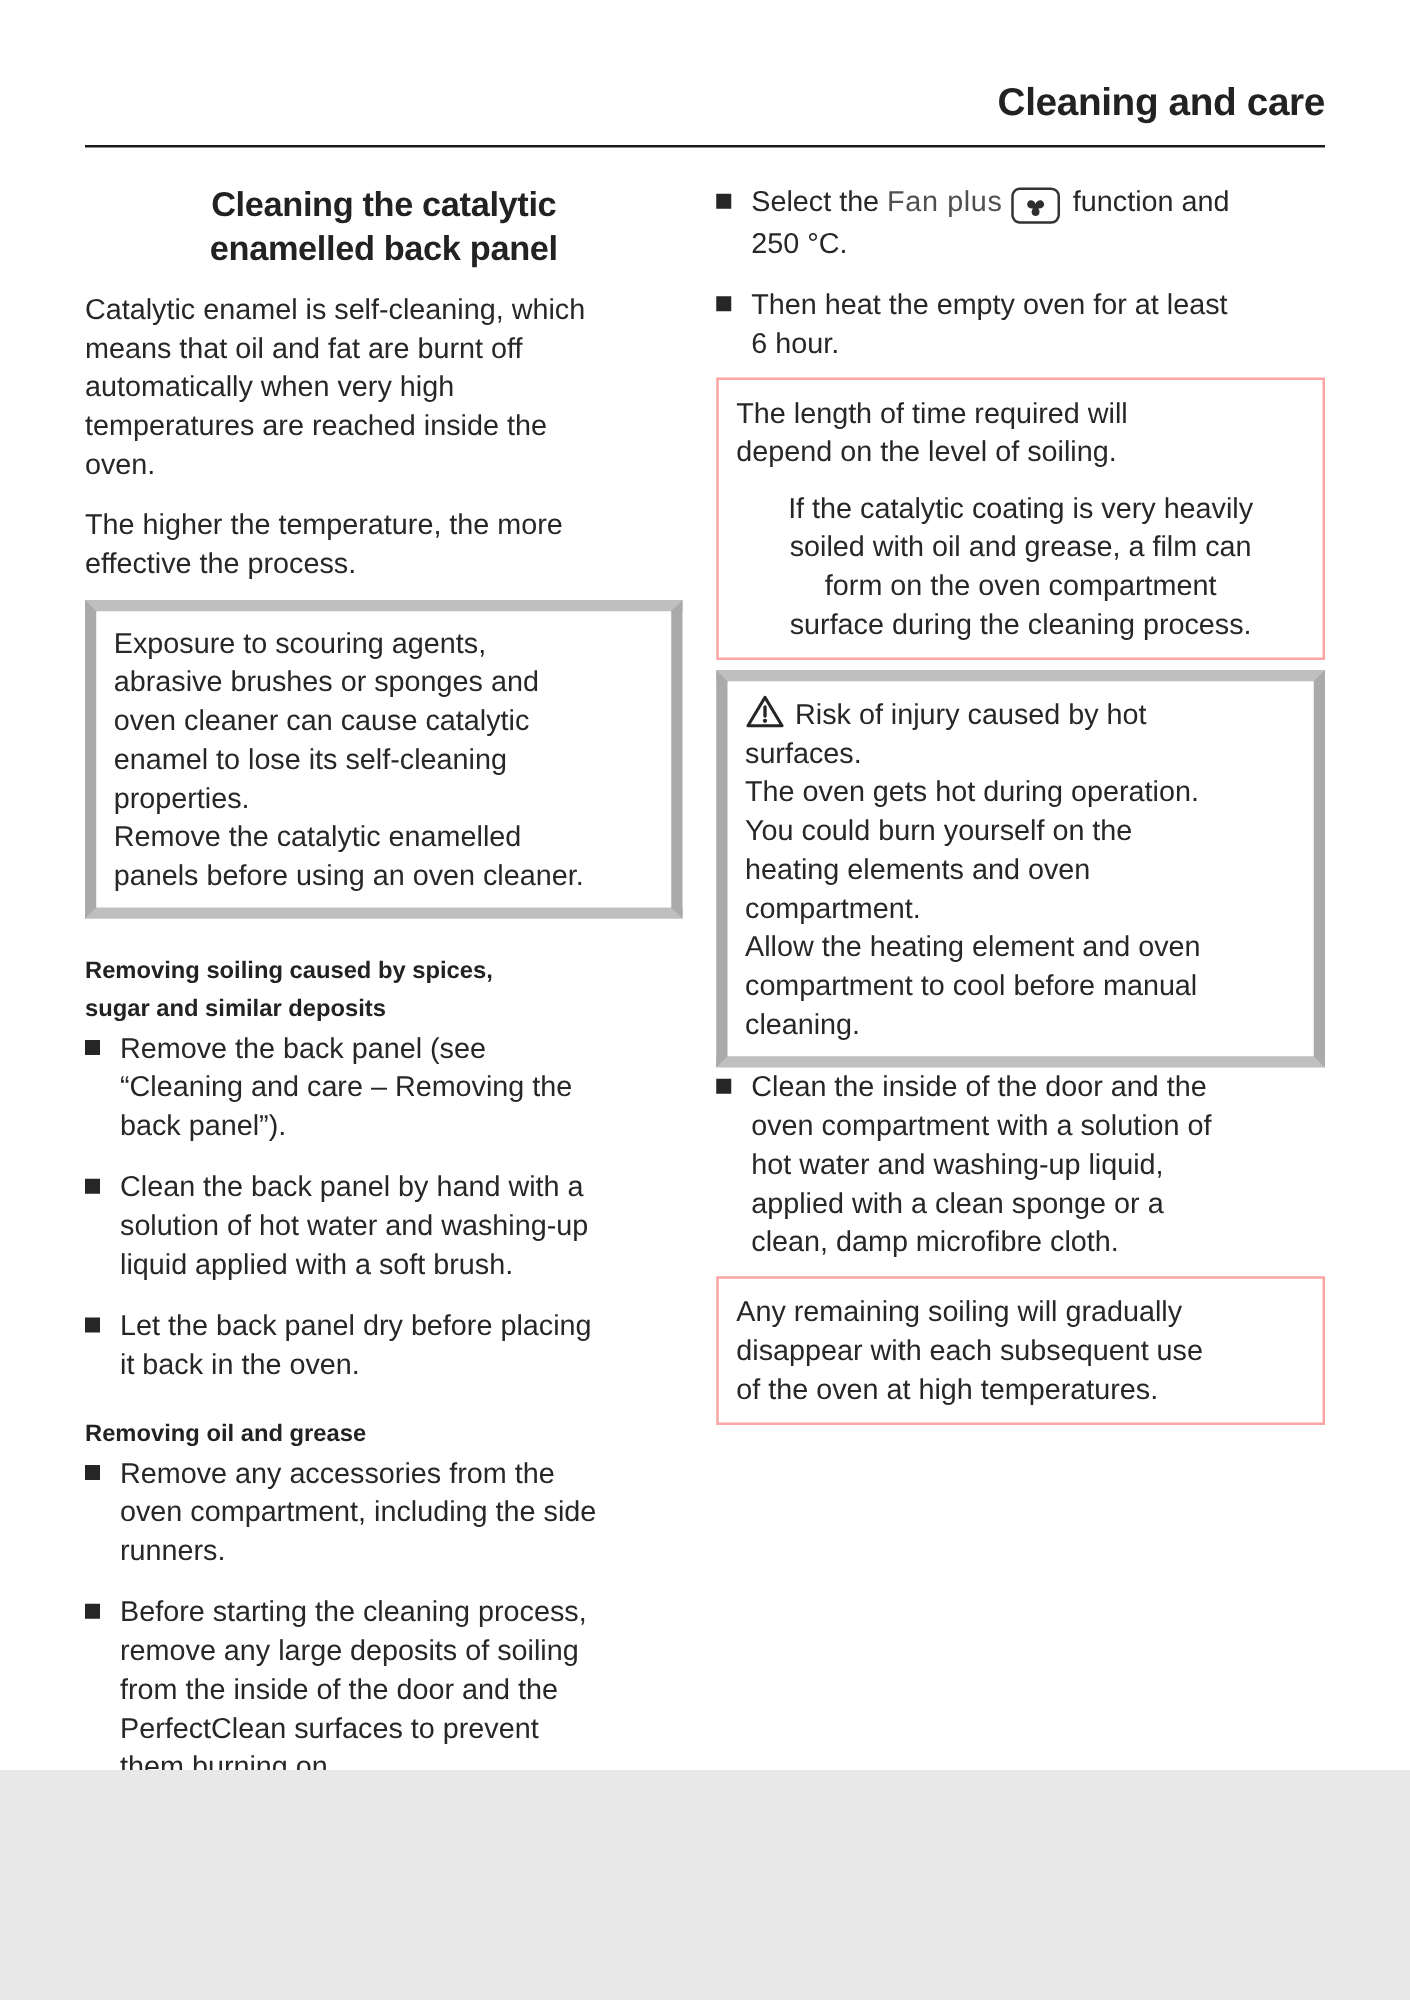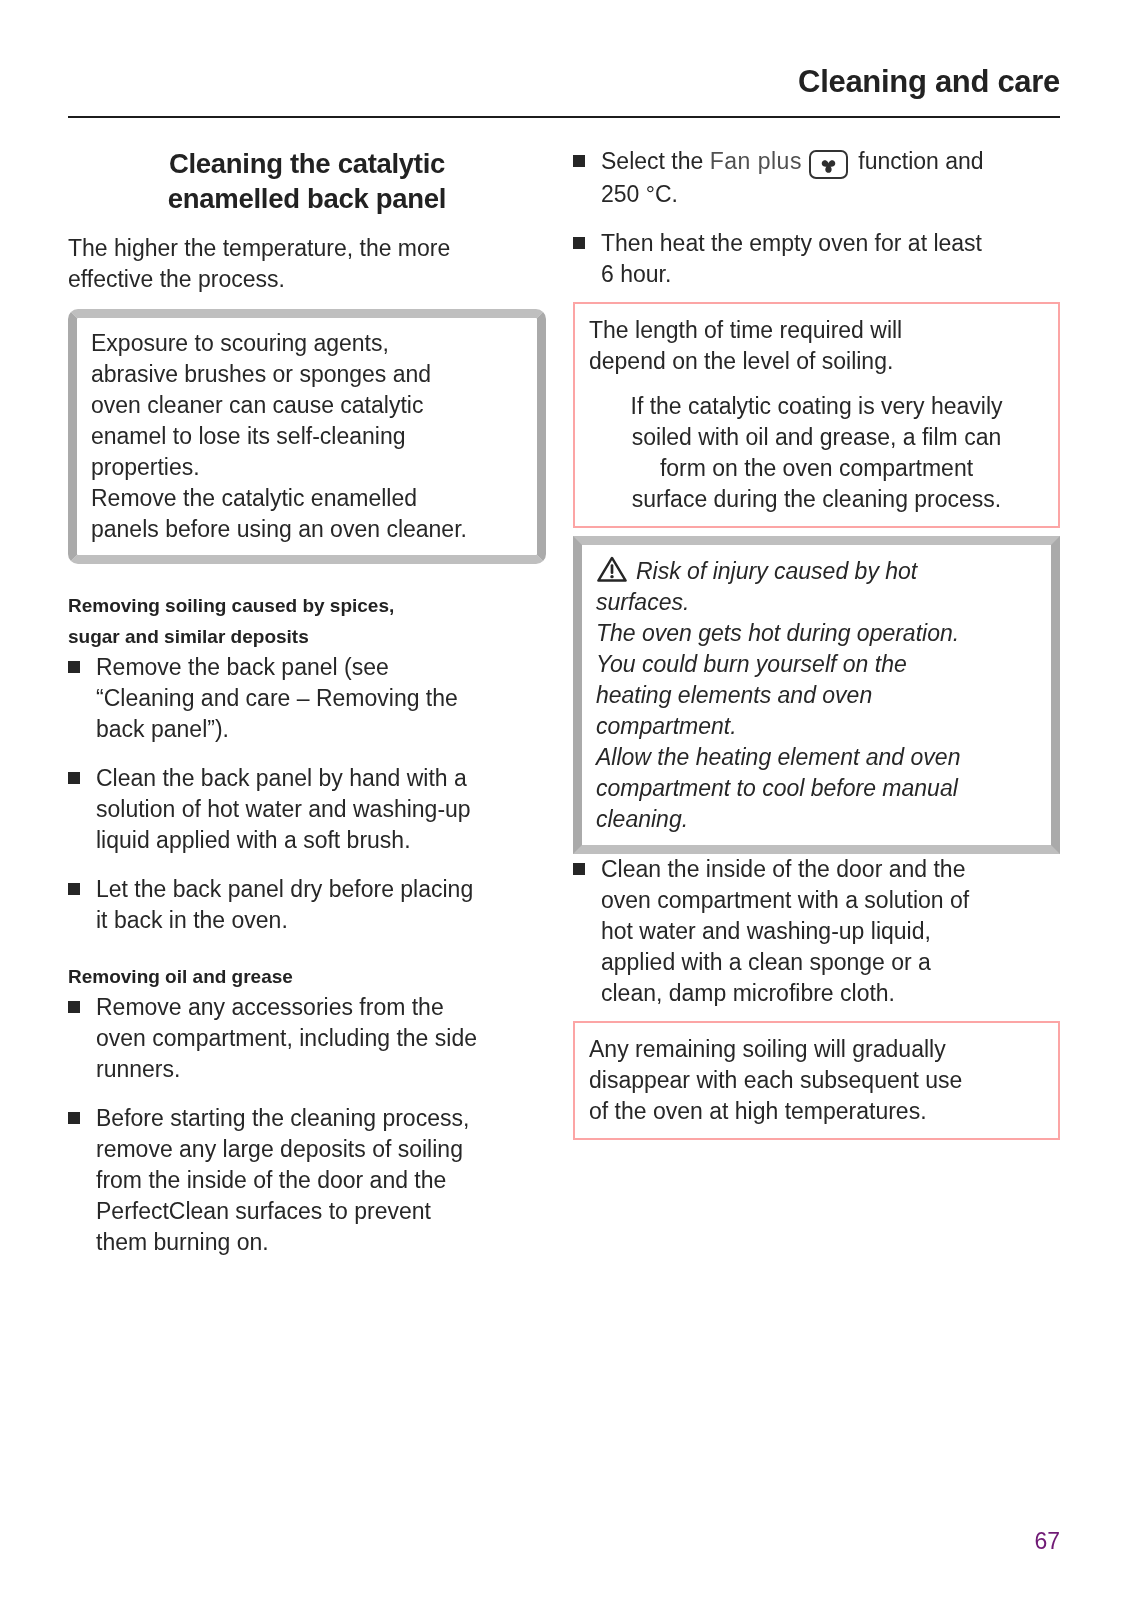--- a/index.html
+++ b/index.html
@@ -1,18 +1,18 @@
 <!DOCTYPE html>
 <html><head>
 <meta charset="utf-8">
 <style>
   html,body { margin:0; padding:0; background:#e8e8e8; }
   .page {
     position:relative;
-    width:1128px; height:1600px;
+    width:1128px; height:1416px;
     margin:0 auto;
     background:#ffffff;
     font-family:"Liberation Sans","DejaVu Sans",sans-serif;
     color:#272727;
     overflow:hidden;
   }
   .pre { white-space:pre-line; }
 
   .header-title {
     position:absolute; top:64px; left:68px; right:68px;
@@ -32,26 +32,26 @@
 
   .section-heading {
     margin:0; font-size:27.5px; line-height:35px;
     font-weight:bold; color:#222222; letter-spacing:-0.3px;text-align:center;
   }
   .sub-heading { margin:0; font-size:19px; line-height:31px; font-weight:bold; color:#222222; }
 
   .para { margin:0; }
   .mt16 { margin-top:16px; }
   .mt17 { margin-top:17px; }
-  .mt14 { margin-top:14px;border-radius:10px; }
+  .mt14 { margin-top:14px; }
   .mt12 { margin-top:12px; }
   .mt24 { margin-top:24px; }
   .mt26 { margin-top:26px; }
   .mt25 { margin-top:25px; }
-  .mt8  { margin-top:8px;font-style:italic; }
+  .mt8  { margin-top:8px; }
 
   .gray-box {
     border:9px solid #aaaaaa;
     border-top-color:#bfbfbf; border-bottom-color:#bfbfbf;
     padding:10px 14px;
   }
   .thin-box {
     border:2px solid #fca5a5;
     padding:11px 14px;
   }
@@ -87,20 +87,25 @@
 
 <div class="page">
 
   <h1 class="header-title">Cleaning and care</h1>
   <div class="header-rule"></div>
 
   <div class="col col-left">
     <h2 class="section-heading pre">Cleaning the catalytic
 enamelled back panel</h2>
 
+    <p class="para pre mt16">Catalytic enamel is self-cleaning, which
+means that oil and fat are burnt off
+automatically when very high
+temperatures are reached inside the
+oven.</p>
     <p class="para pre mt17">The higher the temperature, the more
 effective the process.</p>
 
     <div class="gray-box mt14">
       <p class="box-para pre">Exposure to scouring agents,
 abrasive brushes or sponges and
 oven cleaner can cause catalytic
 enamel to lose its self-cleaning
 properties.</p>
       <p class="box-para pre">Remove the catalytic enamelled

